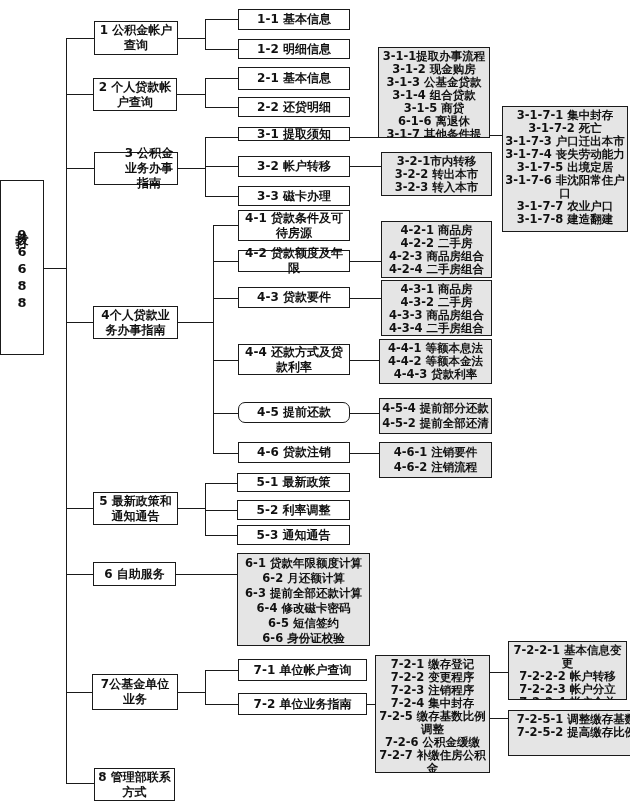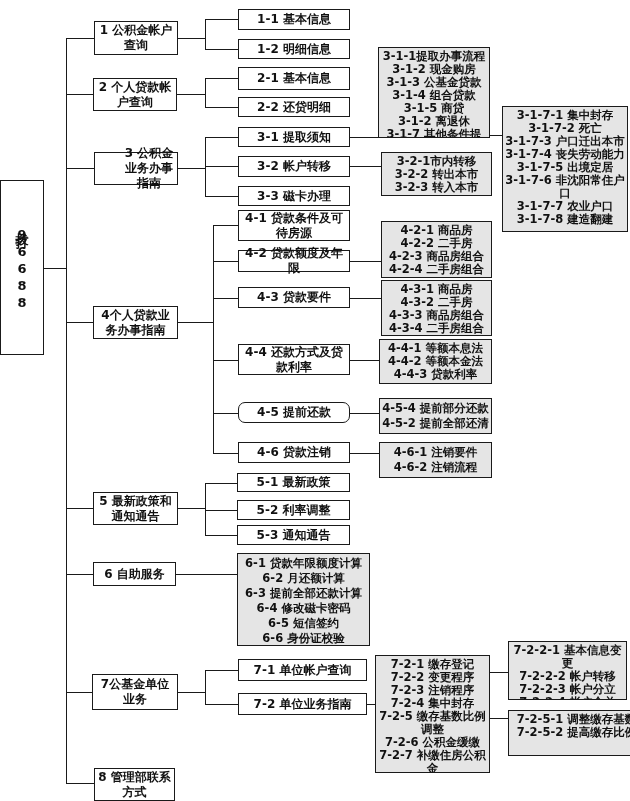--- a/index.html
+++ b/index.html
@@ -58,42 +58,42 @@
   <div class="box" style="left:93px;top:306px;width:85px;height:33px;">4个人贷款业务办事指南</div>
   <div class="box" style="left:93px;top:492px;width:85px;height:33px;">5 最新政策和通知通告</div>
   <div class="box" style="left:93px;top:562px;width:83px;height:24px;">6 自助服务</div>
   <div class="box" style="left:92px;top:674px;width:86px;height:36px;">7公基金单位业务</div>
   <div class="box" style="left:94px;top:768px;width:81px;height:33px;">8 管理部联系方式</div>
 
   <div class="box" style="left:238px;top:9px;width:112px;height:21px;">1-1 基本信息</div>
   <div class="box" style="left:238px;top:39px;width:112px;height:20px;">1-2 明细信息</div>
   <div class="box" style="left:238px;top:67px;width:112px;height:23px;">2-1 基本信息</div>
   <div class="box" style="left:238px;top:97px;width:112px;height:20px;">2-2 还贷明细</div>
-  <div class="box" style="left:238px;top:127px;width:112px;height:20px;">3-1 提取须知</div>
+  <div class="box" style="left:238px;top:127px;width:112px;height:14px;">3-1 提取须知</div>
   <div class="box" style="left:238px;top:156px;width:112px;height:21px;">3-2 帐户转移</div>
   <div class="box" style="left:238px;top:186px;width:112px;height:20px;">3-3 磁卡办理</div>
   <div class="box" style="left:238px;top:210px;width:112px;height:31px;">4-1 贷款条件及可待房源</div>
   <div class="box" style="left:238px;top:250px;width:112px;height:22px;">4-2 贷款额度及年限</div>
   <div class="box" style="left:238px;top:287px;width:112px;height:21px;">4-3 贷款要件</div>
   <div class="box" style="left:238px;top:344px;width:112px;height:31px;">4-4 还款方式及贷款利率</div>
   <div class="box" style="left:238px;top:402px;width:112px;height:21px;border-radius:7px;">4-5 提前还款</div>
   <div class="box" style="left:238px;top:442px;width:112px;height:21px;">4-6 贷款注销</div>
   <div class="box" style="left:237px;top:473px;width:113px;height:19px;">5-1 最新政策</div>
   <div class="box" style="left:237px;top:500px;width:113px;height:20px;">5-2 利率调整</div>
   <div class="box" style="left:237px;top:525px;width:113px;height:20px;">5-3 通知通告</div>
   <div class="box" style="left:238px;top:659px;width:129px;height:22px;">7-1 单位帐户查询</div>
   <div class="box" style="left:238px;top:693px;width:129px;height:22px;">7-2 单位业务指南</div>
 
   <div class="listbox" style="left:378px;top:47px;width:112px;height:91px;">
       <div>3-1-1提取办事流程</div>
       <div>3-1-2 现金购房</div>
       <div>3-1-3 公基金贷款</div>
       <div>3-1-4 组合贷款</div>
       <div>3-1-5 商贷</div>
-      <div>3-1-2 离退休</div>
+      <div>6-1-6 离退休</div>
       <div>3-1-7 其他条件提取</div>
     </div>
   <div class="listbox" style="left:502px;top:66px;width:126px;height:126px;margin-top:40px;">
       <div>3-1-7-1 集中封存</div>
       <div>3-1-7-2 死亡</div>
       <div>3-1-7-3 户口迁出本市</div>
       <div>3-1-7-4 丧失劳动能力</div>
       <div>3-1-7-5 出境定居</div>
       <div>3-1-7-6 非沈阳常住户口</div>
       <div>3-1-7-7 农业户口</div>

